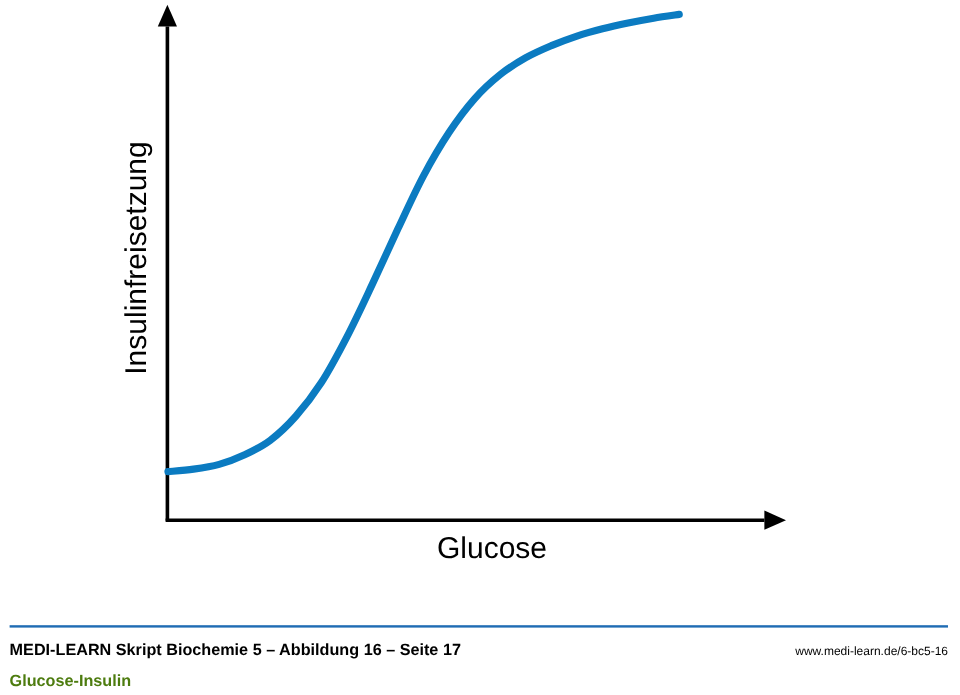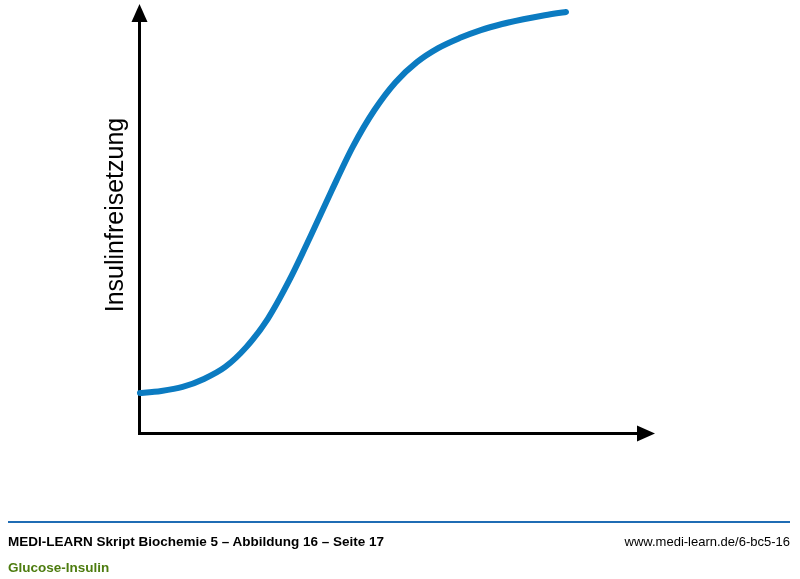--- a/index.html
+++ b/index.html
@@ -87,21 +87,21 @@
   }
   #footer-title {
     font-family: "Liberation Sans", sans-serif;
     font-size: 13.5px;
     font-weight: bold;
     color: #000000;
     white-space: nowrap;
   }
   #footer-url {
     font-family: "Liberation Sans", sans-serif;
-    font-size: 13px;
+    font-size: 10px;
     font-weight: 400;
     color: #000000;
     white-space: nowrap;
   }
   #footer-subtitle {
     position: absolute;
     left: 8px;
     top: 55px;
     font-family: "Liberation Sans", sans-serif;
     font-size: 13.5px;
@@ -125,20 +125,21 @@
     <g>
       <line x1="139.5" y1="434" x2="139.5" y2="22" stroke="#000000" stroke-width="3"></line>
       <polygon points="131.5,22 139.5,4 147.5,22" fill="#000000"></polygon>
     </g>
 
     <path id="data-curve" d="M 140.00,393.00 C 143.55,392.67 154.20,392.00 161.30,390.99 C 168.40,389.99 175.50,388.99 182.60,386.98 C 189.70,384.98 196.80,382.31 203.90,378.96 C 211.00,375.62 218.10,372.28 225.20,366.93 C 232.30,361.58 239.40,354.90 246.50,346.88 C 253.60,338.86 260.70,329.83 267.80,318.81 C 274.90,307.78 282.00,294.41 289.10,280.71 C 296.20,267.00 303.30,251.63 310.40,236.59 C 317.50,221.55 324.60,205.51 331.70,190.47 C 338.80,175.43 345.90,159.72 353.00,146.35 C 360.10,132.98 367.20,120.95 374.30,110.26 C 381.40,99.56 388.50,90.21 395.60,82.18 C 402.70,74.16 409.80,67.81 416.90,62.13 C 424.00,56.45 431.10,52.11 438.20,48.09 C 445.30,44.08 452.40,41.08 459.50,38.07 C 466.60,35.06 473.70,32.39 480.80,30.05 C 487.90,27.71 495.00,25.84 502.10,24.03 C 509.20,22.23 516.30,20.69 523.40,19.22 C 530.50,17.75 537.60,16.41 544.70,15.21 C 551.80,14.01 562.45,12.53 566.00,12.00" fill="none" stroke="#0b7bc1" stroke-width="6" stroke-linecap="round" stroke-linejoin="round"></path>
   </svg>
 
   <div class="axis-title" id="ylabel">Insulinfreisetzung</div>
 
+  <div class="axis-title" id="xlabel">Glucose</div>
 </div>
 
 <div id="footer">
   <div id="footer-rule"></div>
   <div id="footer-row">
     <span id="footer-title">MEDI-LEARN Skript Biochemie 5 – Abbildung 16 – Seite 17</span>
     <span id="footer-url">www.medi-learn.de/6-bc5-16</span>
   </div>
   <div id="footer-subtitle">Glucose-Insulin</div>
 </div>

